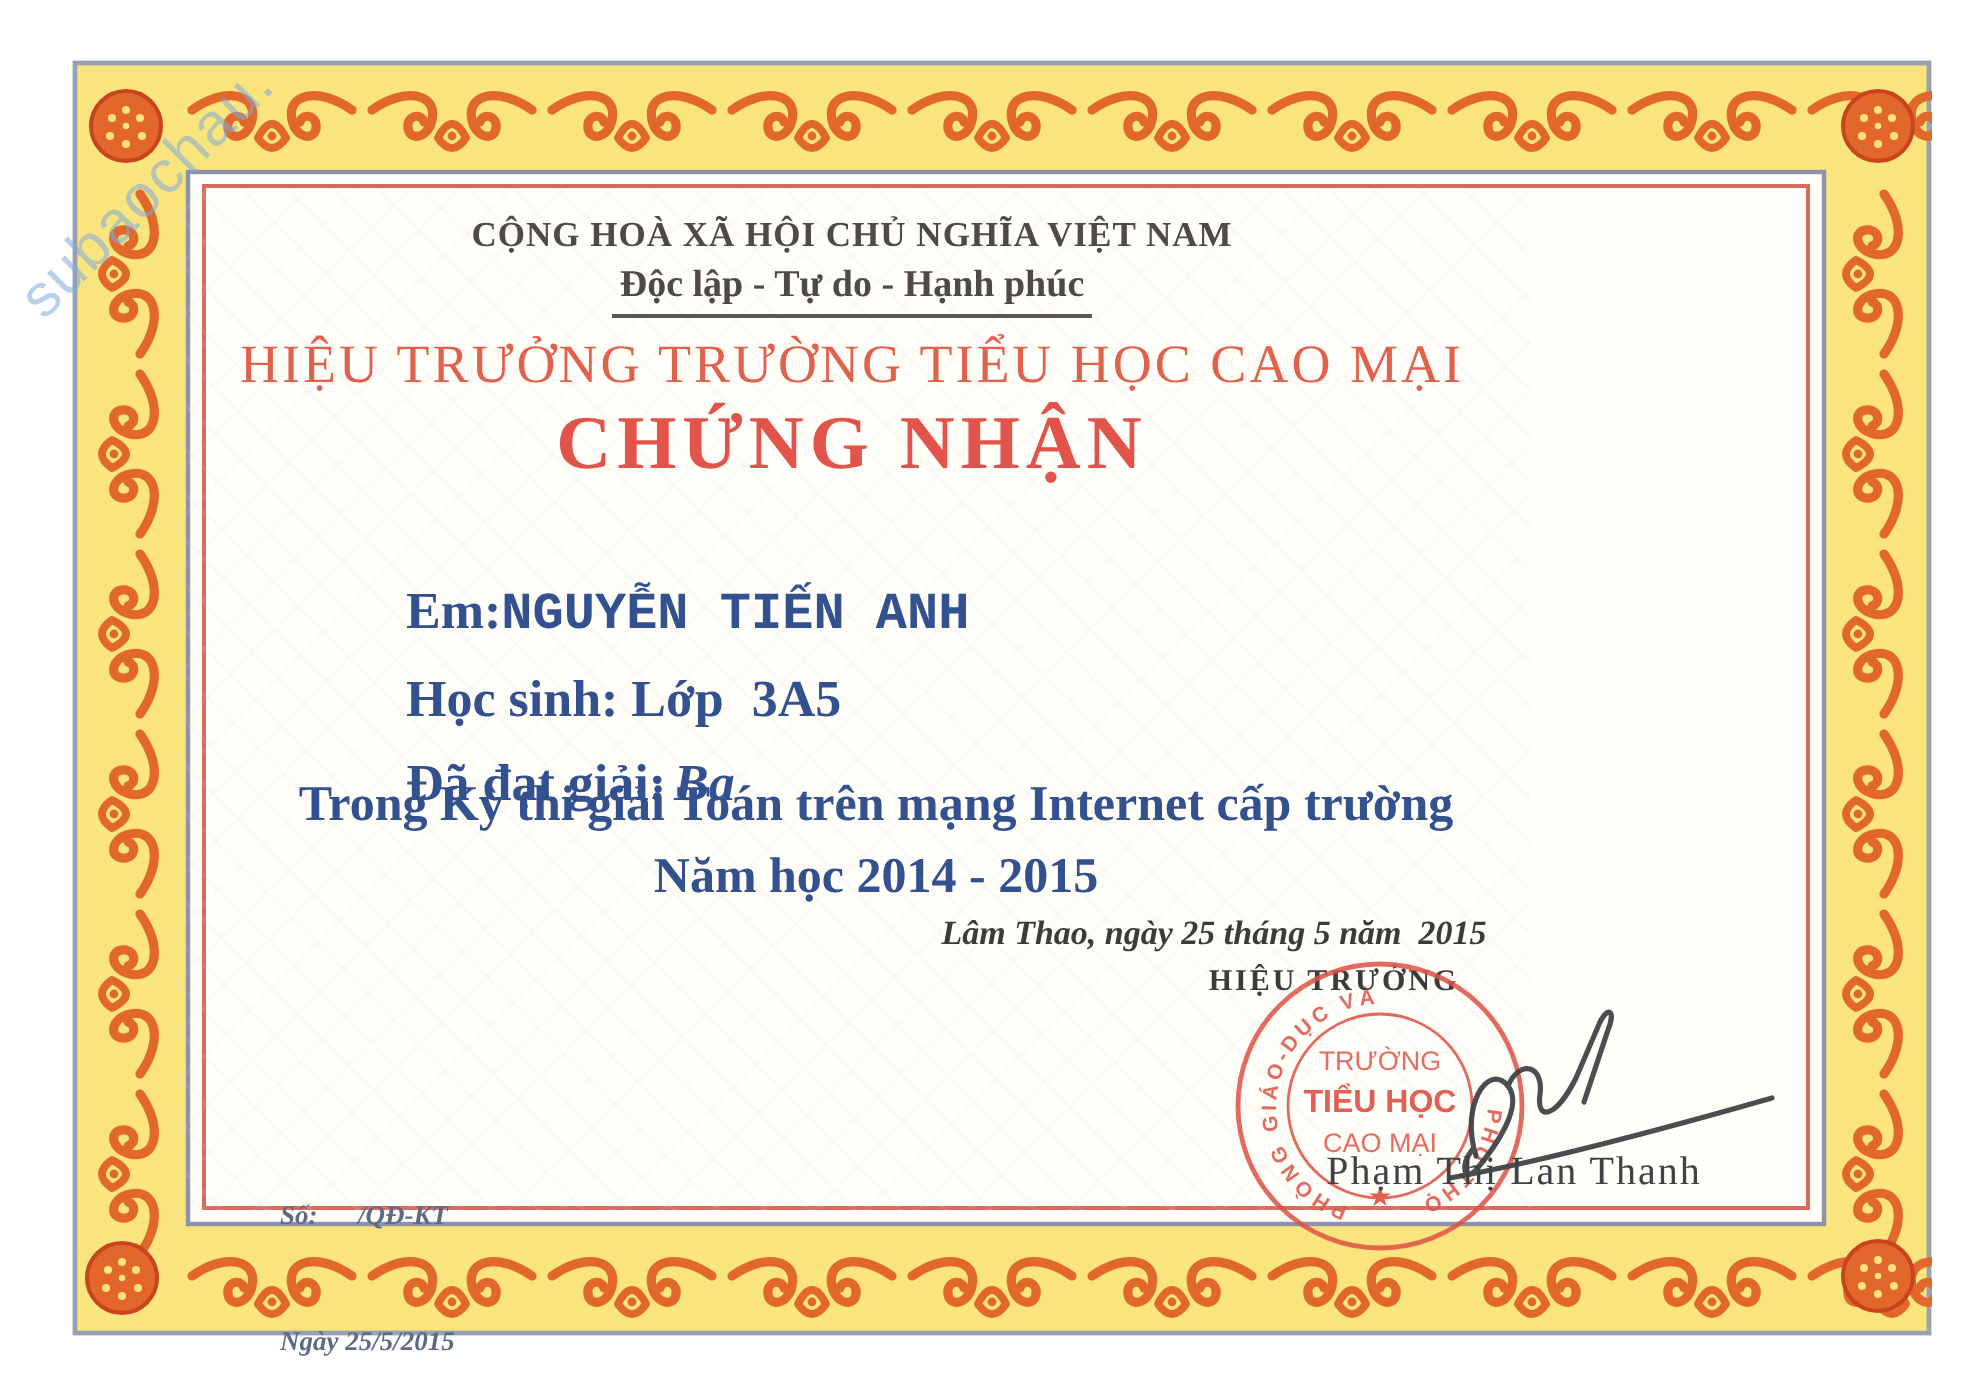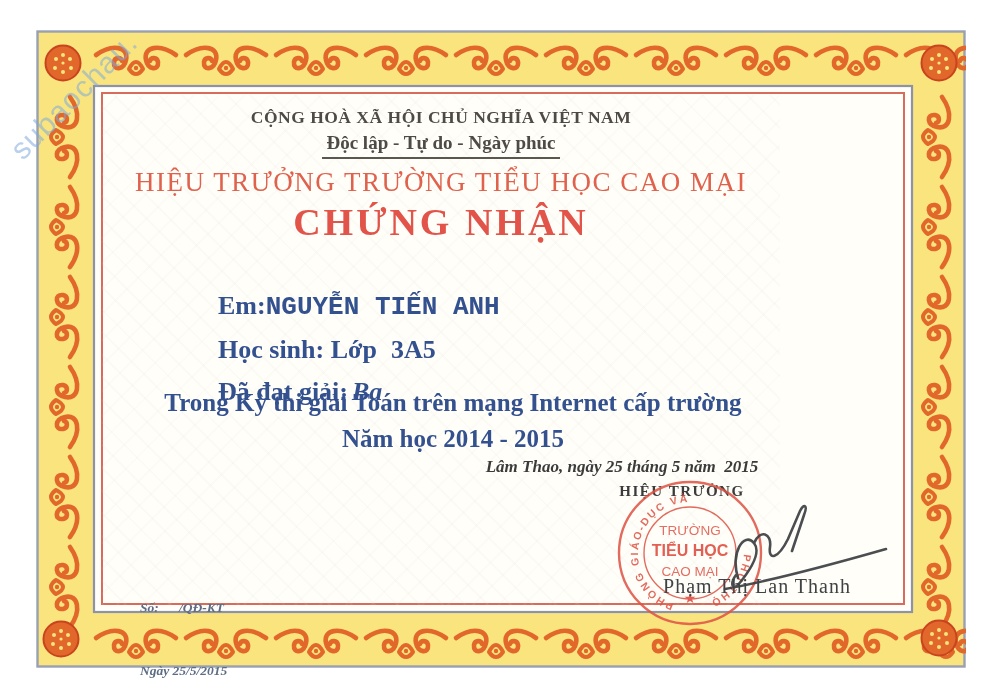--- a/index.html
+++ b/index.html
@@ -5,21 +5,21 @@
   html,body{margin:0;padding:0;}
   body{
     width:988px;height:696px;position:relative;background:#ffffff;
     font-family:"Liberation Serif", serif; overflow:hidden;
   }
   .frame{
     position:absolute;left:36px;top:30px;width:930px;height:638px;
   }
   .frame svg{position:absolute;left:0;top:0;}
   .content{
-    position:absolute;left:102px;top:95px;width:638px;height:510px;
+    position:absolute;left:87px;top:95px;width:638px;height:510px;
     background:
       repeating-linear-gradient(45deg, rgba(225,215,205,0.10) 0 2px, rgba(0,0,0,0) 2px 16px),
       repeating-linear-gradient(-45deg, rgba(225,215,205,0.08) 0 2px, rgba(0,0,0,0) 2px 18px);
     padding-left: 40px;
   }
   .row{position:absolute;left:0;width:100%;}
   .center{text-align:center;}
   .nat-header{font-size:17.5px;font-weight:bold;color:#4e4a46;letter-spacing:.5px;}
   .motto{font-size:19px;font-weight:bold;color:#4e4a46;}
   .motto span{display:inline-block;border-bottom:2px solid #5a5650;padding:0 4px 3px 4px;}
@@ -114,21 +114,21 @@
     <rect x="66" y="63" width="802" height="511" fill="none" stroke="#D96B5C" stroke-width="2"></rect>
   </svg>
 </div>
 
 <div class="watermark">subaochau.</div>
 
 <div class="content">
   <div class="row center nat-header" style="top:12px">CỘNG HOÀ XÃ HỘI CHỦ NGHĨA VIỆT NAM</div>
 
   <div class="row center motto" style="top:37px">
-    <span>Độc lập - Tự do - Ngày phúc</span>
+    <span>Độc lập - Tự do - Hạnh phúc</span>
   </div>
 
   <div class="row center issuer" style="top:72px">HIỆU TRƯỞNG TRƯỜNG TIỂU HỌC CAO MẠI</div>
 
   <div class="row center cert-title" style="top:105px">CHỨNG NHẬN</div>
 
   <div class="row field" style="top:166px">
     <span class="lbl">Em:</span><span class="name-gap">NGUYỄN TIẾN ANH</span>
   </div>
 

